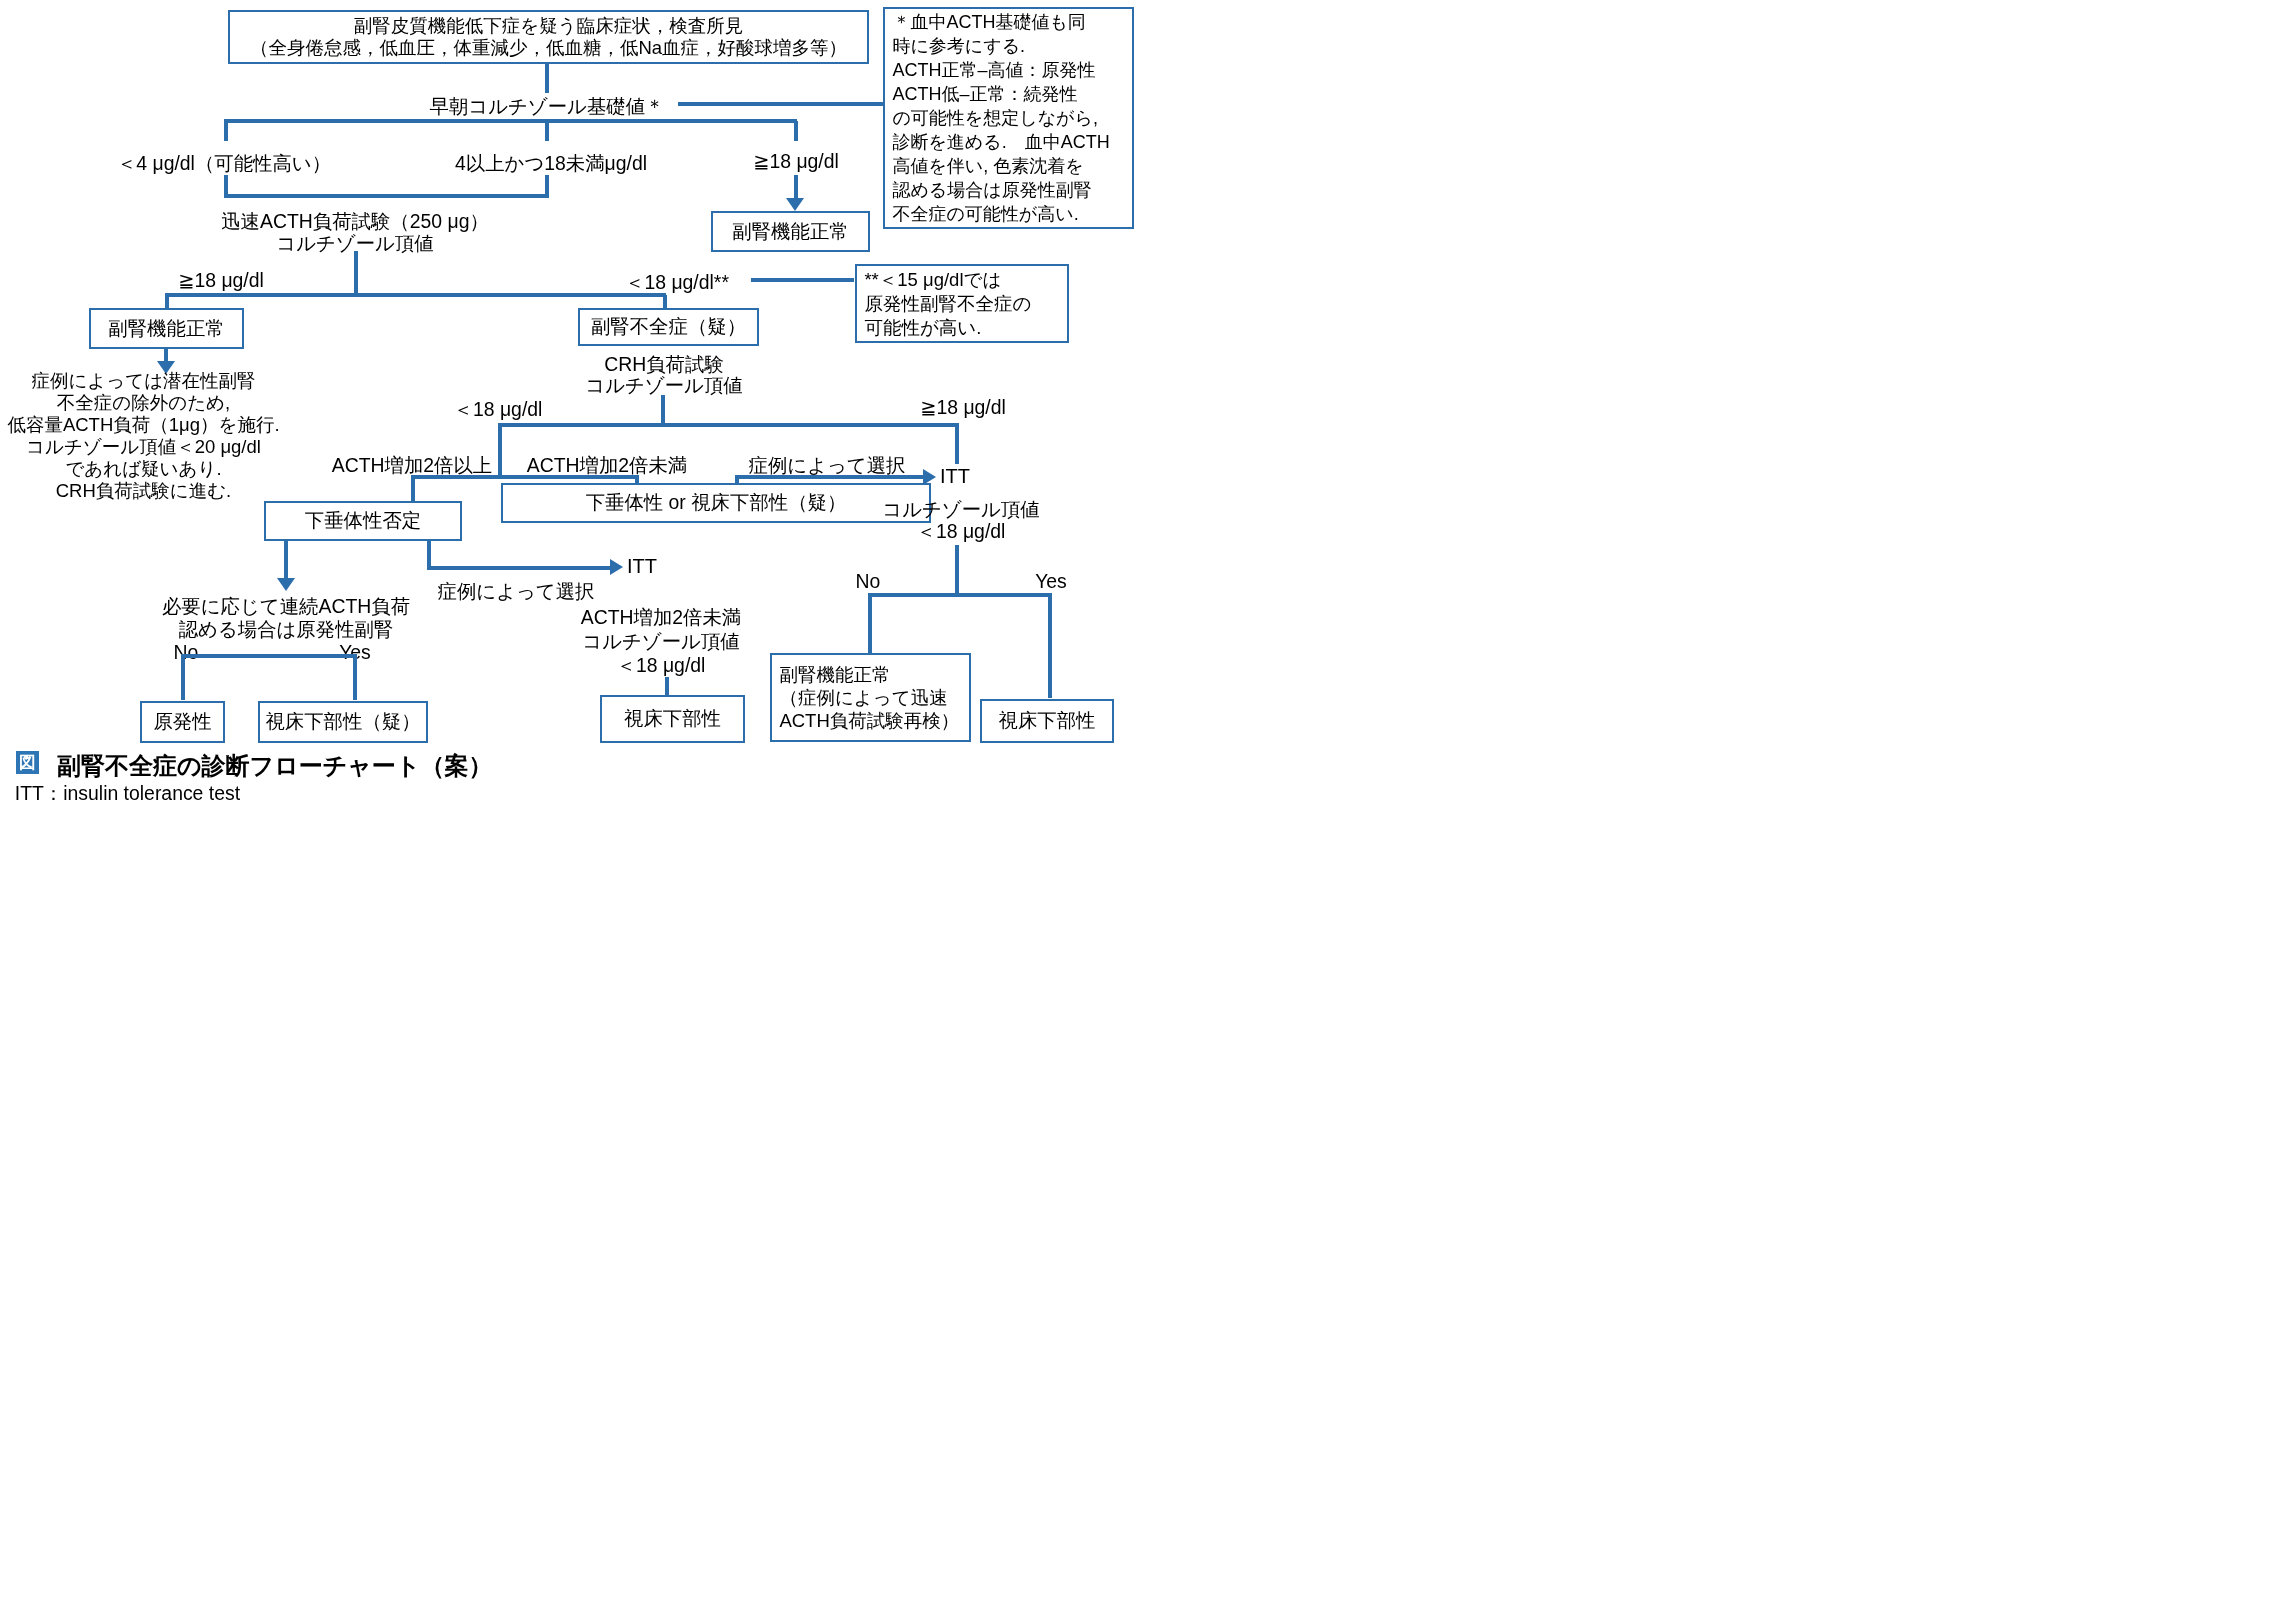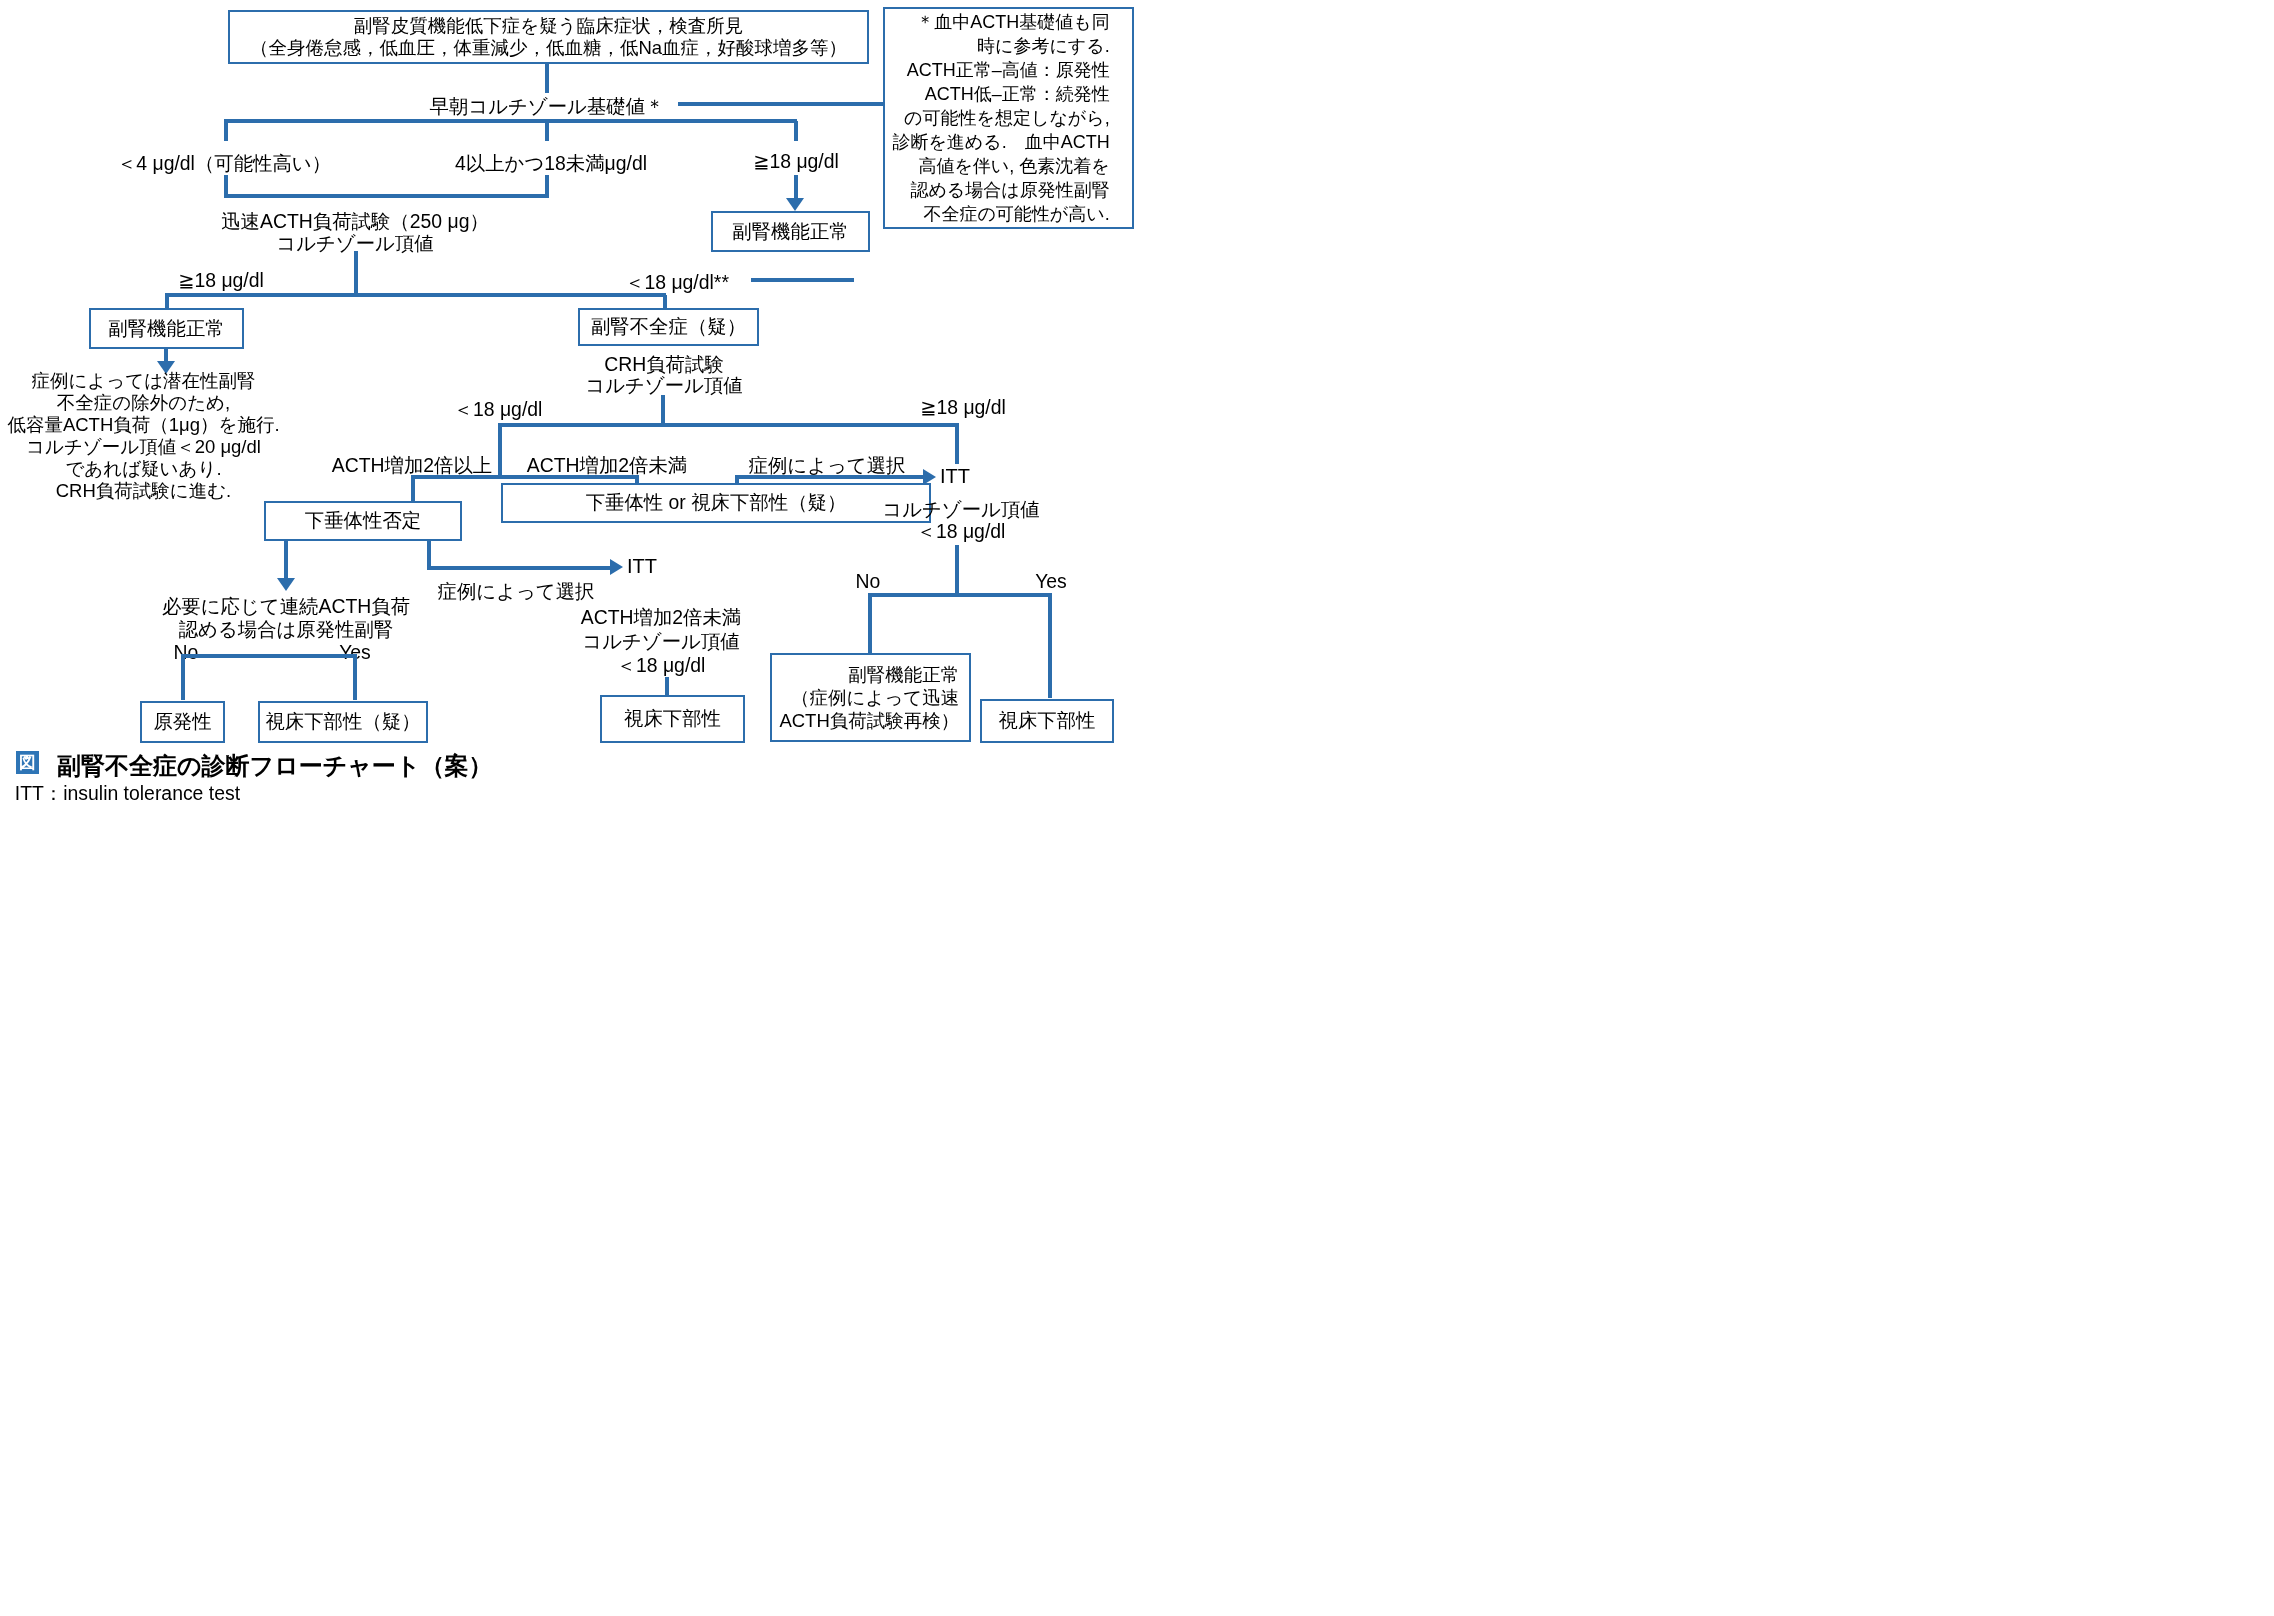--- a/index.html
+++ b/index.html
@@ -6,21 +6,21 @@
   #fig{
     position:relative;width:1137px;height:808px;background:#ffffff;
     font-family:"Liberation Sans","DejaVu Sans",sans-serif;color:#000;
     overflow:hidden;
   }
   .box{
     position:absolute;border:2.8px solid #2c6dac;background:#fff;
     display:flex;align-items:center;justify-content:center;text-align:center;
     font-size:19.4px;line-height:1.2;box-sizing:border-box;
   }
-  .box.ml{white-space:pre-line;text-align:right;justify-content:flex-start;padding:3.7px 7.4px;}
+  .box.ml{white-space:pre-line;text-align:left;justify-content:flex-start;padding:3.7px 7.4px;}
   .ln{position:absolute;background:#2c6dac;}
   .lbl{position:absolute;font-size:19.4px;white-space:nowrap;transform:translateX(-50%);}
   .blk{position:absolute;font-size:19.4px;white-space:pre-line;text-align:center;transform:translateX(-50%);}
   .blk-l{position:absolute;font-size:18.5px;white-space:pre-line;text-align:center;line-height:22px;}
   .arr-d{position:absolute;width:0;height:0;border-left:9.2px solid transparent;border-right:9.2px solid transparent;border-top:13px solid #2c6dac;}
   .arr-r{position:absolute;width:0;height:0;border-top:8.3px solid transparent;border-bottom:8.3px solid transparent;border-left:13px solid #2c6dac;}
   .itt{position:absolute;font-size:20px;white-space:nowrap;}
   .cap-badge{position:absolute;left:15.7px;top:751px;width:23px;height:23px;background:#2e75b6;color:#fff;
     display:flex;align-items:center;justify-content:center;font-size:16.6px;font-weight:bold;}
   .cap-title{position:absolute;left:57px;top:750px;font-size:24px;font-weight:bold;}
@@ -75,20 +75,25 @@
   </div>
 
   <div class="ln" style="left:354px;top:251px;width:3.7px;height:44px;"></div>
   <div class="ln" style="left:165px;top:293px;width:501px;height:3.7px;"></div>
   <div class="ln" style="left:165px;top:295px;width:3.7px;height:13px;"></div>
   <div class="ln" style="left:663px;top:295px;width:3.7px;height:13px;"></div>
   <div class="lbl" style="left:221px;top:269px;">≧18 μg/dl</div>
   <div class="lbl" style="left:677px;top:269px;">＜18 μg/dl**</div>
 
   <div class="ln" style="left:751px;top:278px;width:103px;height:3.7px;"></div>
+  <div class="box ml" style="left:855px;top:264px;width:214px;height:79px;font-size:18.5px;line-height:24px;">
+    <div style="white-space:pre-line;">**＜15 μg/dlでは
+原発性副腎不全症の
+可能性が高い.</div>
+  </div>
 
   <div class="box" style="left:89px;top:308px;width:155px;height:41px;">
     <div>副腎機能正常</div>
   </div>
   <div class="box" style="left:578px;top:308px;width:181px;height:38px;">
     <div>副腎不全症（疑）</div>
   </div>
 
   <div class="ln" style="left:164px;top:349px;width:3.7px;height:14px;"></div>
   <div class="arr-d" style="left:157px;top:361px;"></div>

